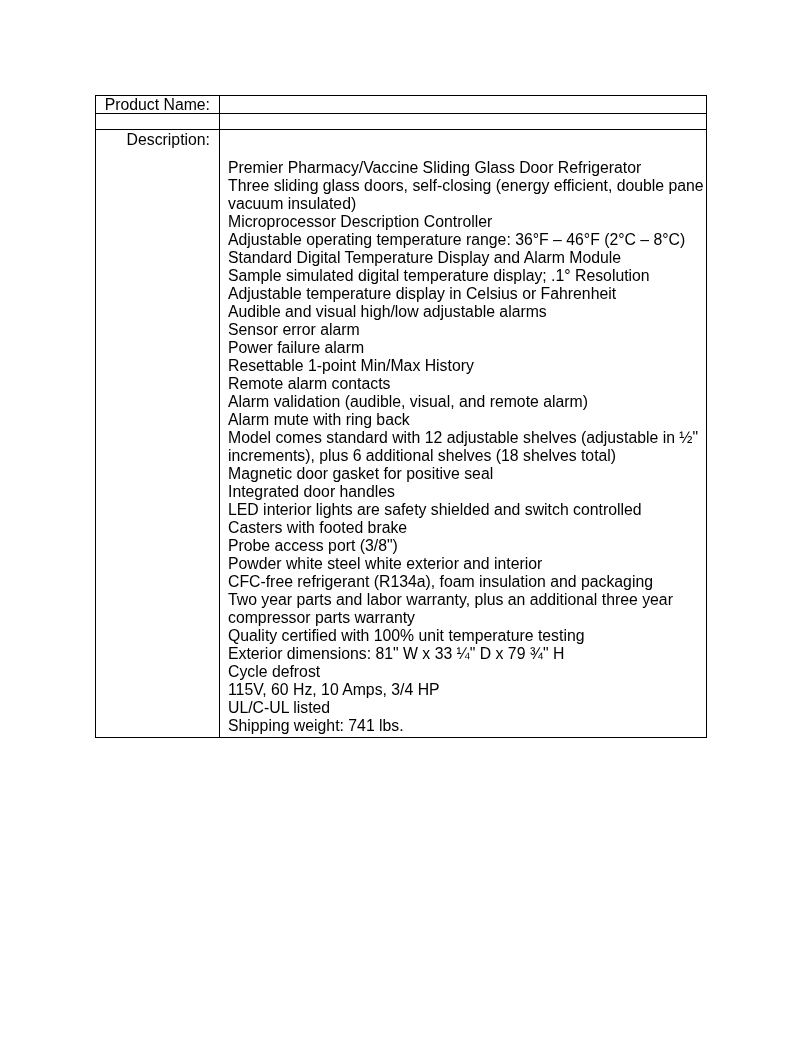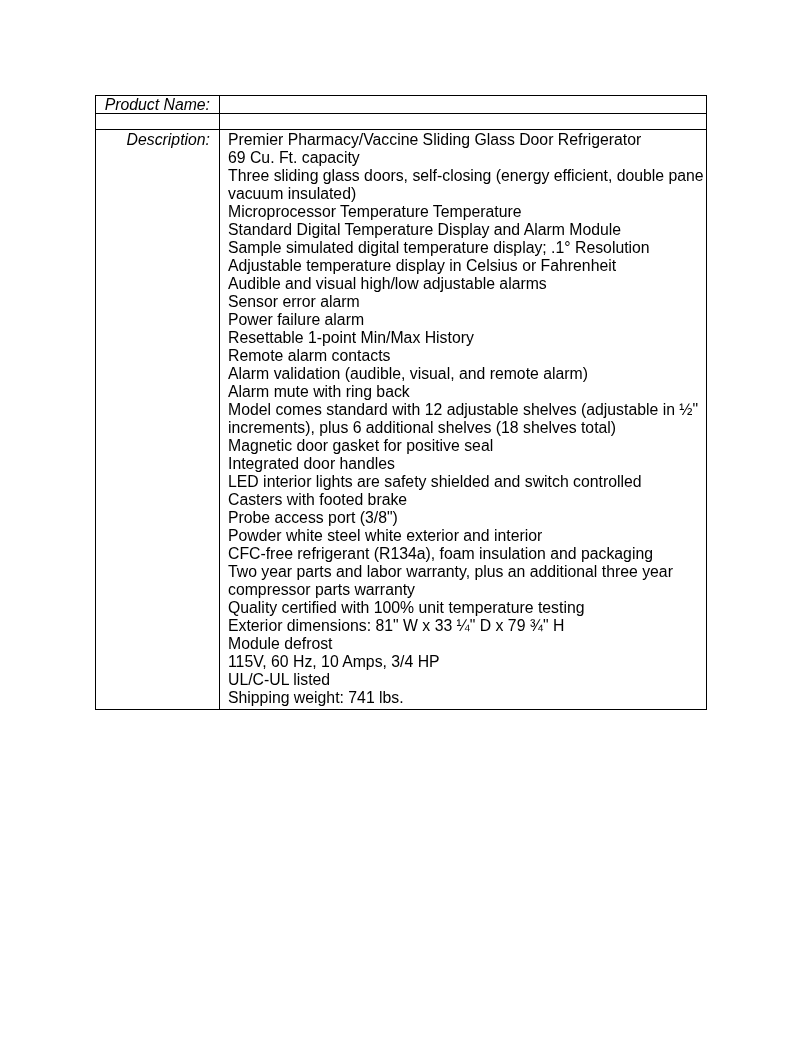--- a/index.html
+++ b/index.html
@@ -39,36 +39,36 @@
   }
   .cell-label {
     flex: 0 0 124px;
     box-sizing: border-box;
     border-right: 1px solid #000000;
     text-align: right;
     padding-right: 9px;
     line-height: 17.7px;
     white-space: nowrap;
     overflow: visible;
-    font-style: italic;
   }
   .cell-value {
     flex: 1 1 auto;
     box-sizing: border-box;
     padding-left: 8px;
     line-height: 17.7px;
   }
   .row-description .cell-label {
     padding-top: 1.5px;
     line-height: 18px;
   }
   .row-description .cell-value {
     padding-top: 1.5px;
     padding-bottom: 1.5px;
     line-height: 18px;
+    margin-top: 28px;
   }
   .desc-line {
     width: 478px;
     line-height: 18px;
     white-space: pre-wrap;
     word-wrap: break-word;
   }
 </style>
 </head>
 <body>
@@ -81,23 +81,23 @@
 
   <div class="row row-spacer">
     <div class="cell-label"></div>
     <div class="cell-value"></div>
   </div>
 
   <div class="row row-description">
     <div class="cell-label">Description:</div>
     <div class="cell-value">
         <div class="desc-line">Premier Pharmacy/Vaccine Sliding Glass Door Refrigerator</div>
-        <div class="desc-line">69 Cu. Ft. capacity</div>
         <div class="desc-line">Three sliding glass doors, self-closing (energy efficient, double pane vacuum insulated)</div>
-        <div class="desc-line">Microprocessor Temperature Temperature</div>
+        <div class="desc-line">Microprocessor Description Controller</div>
+        <div class="desc-line">Adjustable operating temperature range: 36°F – 46°F (2°C – 8°C)</div>
         <div class="desc-line">Standard Digital Temperature Display and Alarm Module</div>
         <div class="desc-line">Sample simulated digital temperature display; .1° Resolution</div>
         <div class="desc-line">Adjustable temperature display in Celsius or Fahrenheit</div>
         <div class="desc-line">Audible and visual high/low adjustable alarms</div>
         <div class="desc-line">Sensor error alarm</div>
         <div class="desc-line">Power failure alarm</div>
         <div class="desc-line">Resettable 1-point Min/Max History</div>
         <div class="desc-line">Remote alarm contacts</div>
         <div class="desc-line">Alarm validation (audible, visual, and remote alarm)</div>
         <div class="desc-line">Alarm mute with ring back</div>
@@ -105,20 +105,20 @@
         <div class="desc-line">Magnetic door gasket for positive seal</div>
         <div class="desc-line">Integrated door handles</div>
         <div class="desc-line">LED interior lights are safety shielded and switch controlled</div>
         <div class="desc-line">Casters with footed brake</div>
         <div class="desc-line">Probe access port (3/8")</div>
         <div class="desc-line">Powder white steel white exterior and interior</div>
         <div class="desc-line">CFC-free refrigerant (R134a), foam insulation and packaging</div>
         <div class="desc-line">Two year parts and labor warranty, plus an additional three year compressor parts warranty</div>
         <div class="desc-line">Quality certified with 100% unit temperature testing</div>
         <div class="desc-line">Exterior dimensions: 81" W x 33 ¼" D x 79 ¾" H</div>
-        <div class="desc-line">Module defrost</div>
+        <div class="desc-line">Cycle defrost</div>
         <div class="desc-line">115V, 60 Hz, 10 Amps, 3/4 HP</div>
         <div class="desc-line">UL/C-UL listed</div>
         <div class="desc-line">Shipping weight: 741 lbs.</div>
       </div>
   </div>
 
 </div>
 
 </body></html>

